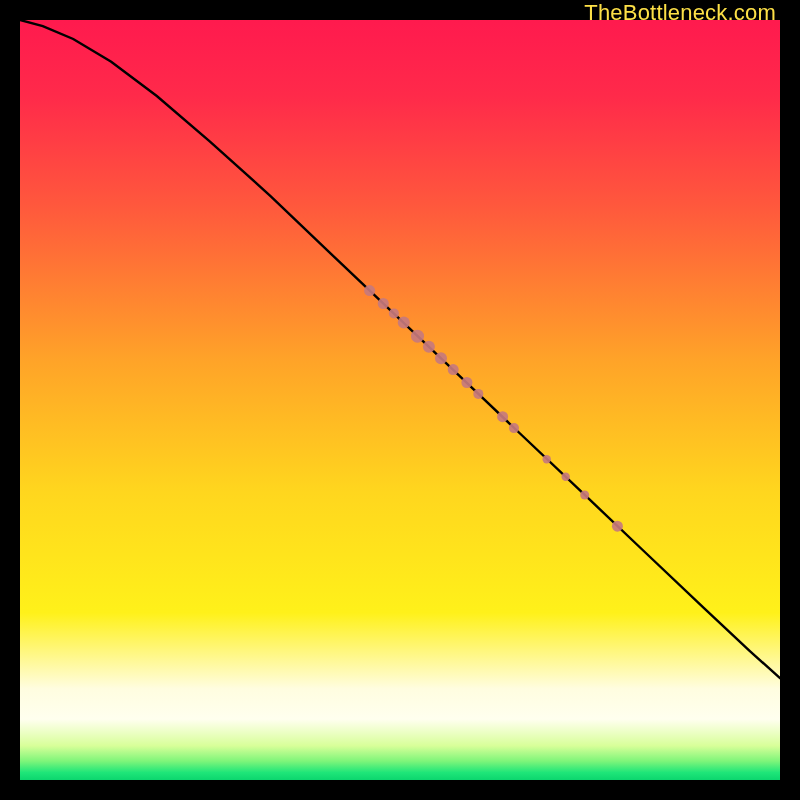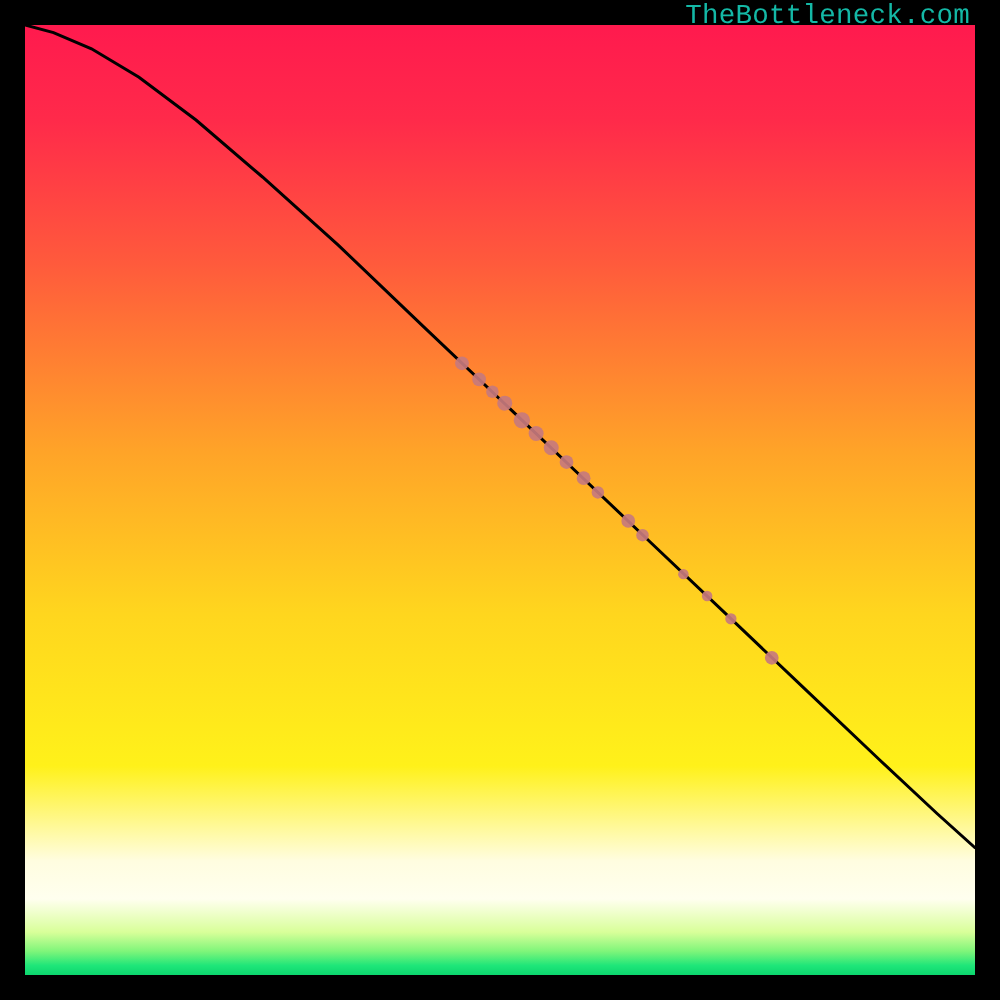--- a/index.html
+++ b/index.html
@@ -38,25 +38,24 @@
     position: absolute;
     left: 0;
     top: 0;
     width: 100%;
     height: 100%;
   }
   .watermark {
     position: absolute;
     top: 0px;
     right: 24px;
-    color: #14b8a6;
+    color: #fde047;
     font-size: 22px;
     font-weight: 500;
     letter-spacing: 0.2px;
-    font-family: Liberation Mono, monospace;
   }
   .dot {
     fill: #c77a7d;
     opacity: 0.92;
   }
 </style>
 </head>
 <body>
 
 <div class="frame">

